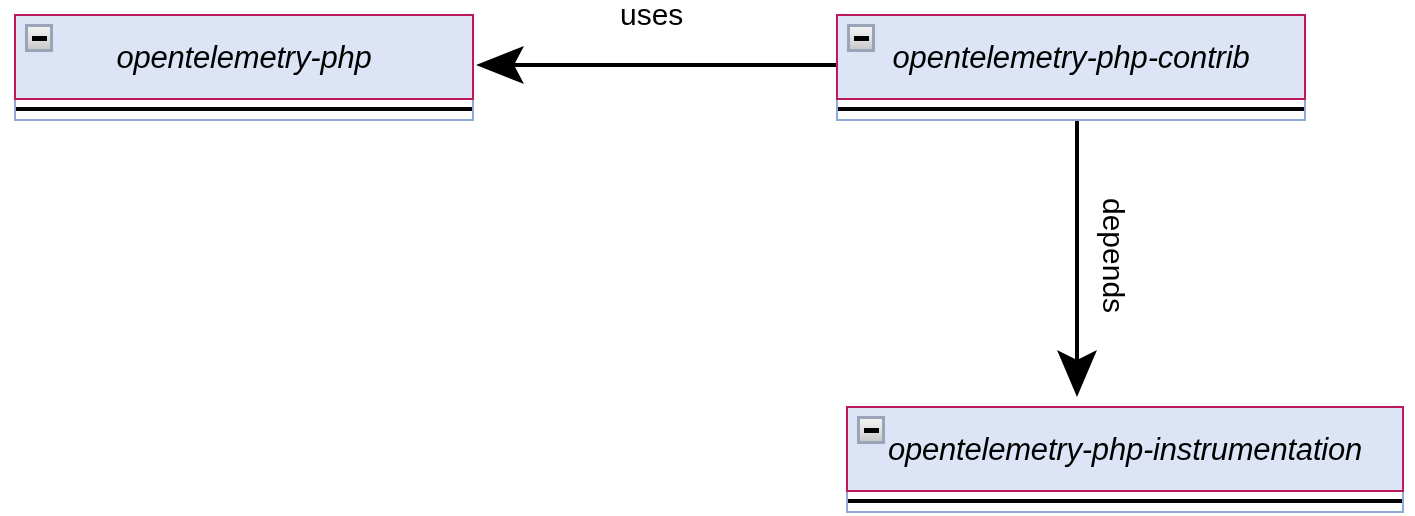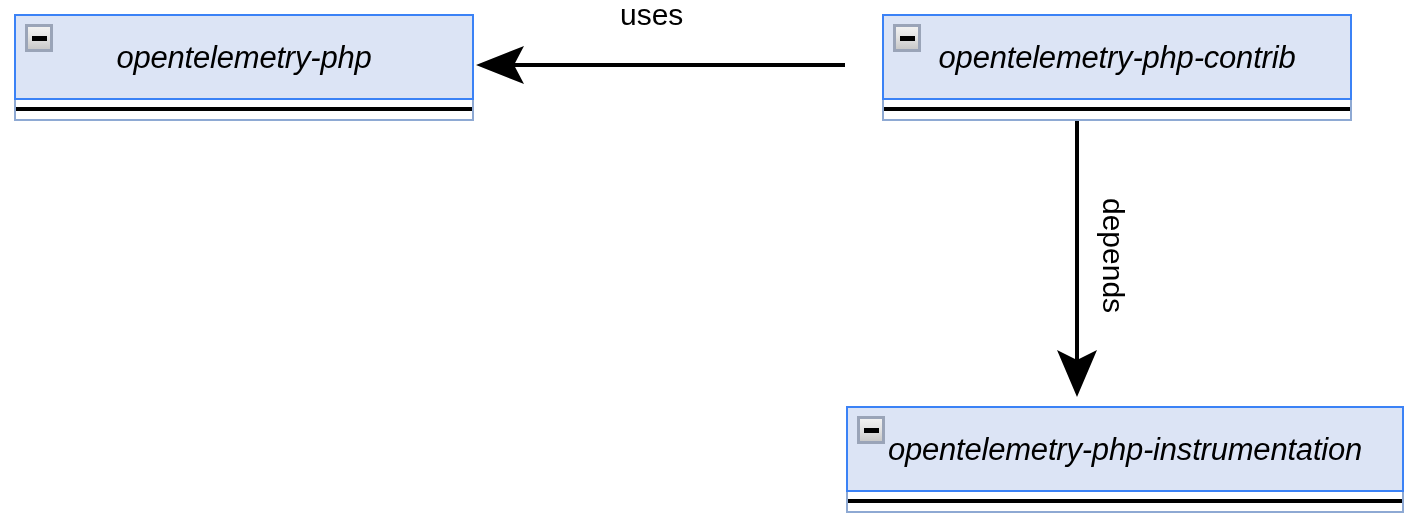--- a/index.html
+++ b/index.html
@@ -22,21 +22,21 @@
 
   
   .node {
     position: absolute;
     box-sizing: border-box;
   }
   .node-title {
     position: relative;
     box-sizing: border-box;
     background: #dce4f5;
-    border: 2px solid #3b82f6;
+    border: 2px solid #be185d;
     height: 86px;
     display: flex;
     align-items: center;
     justify-content: center;
     overflow: visible;
   }
   .node-label {
     font-style: italic;
     font-size: 31px;
     color: #000000;
@@ -144,21 +144,21 @@
   <div class="node" style="left:14px; top:14px; width:460px;">
     <div class="node-title">
       <span class="collapse-icon">
         <i></i>
       </span>
       <span class="node-label">opentelemetry-php</span>
     </div>
     <div class="node-body"></div>
   </div>
 
-  <div class="node" style="left:882px; top:14px; width:470px;">
+  <div class="node" style="left:836px; top:14px; width:470px;">
     <div class="node-title">
       <span class="collapse-icon">
         <i></i>
       </span>
       <span class="node-label">opentelemetry-php-contrib</span>
     </div>
     <div class="node-body"></div>
   </div>
 
   <div class="node" style="left:846px; top:398px; width:558px;margin-top:8px;">

